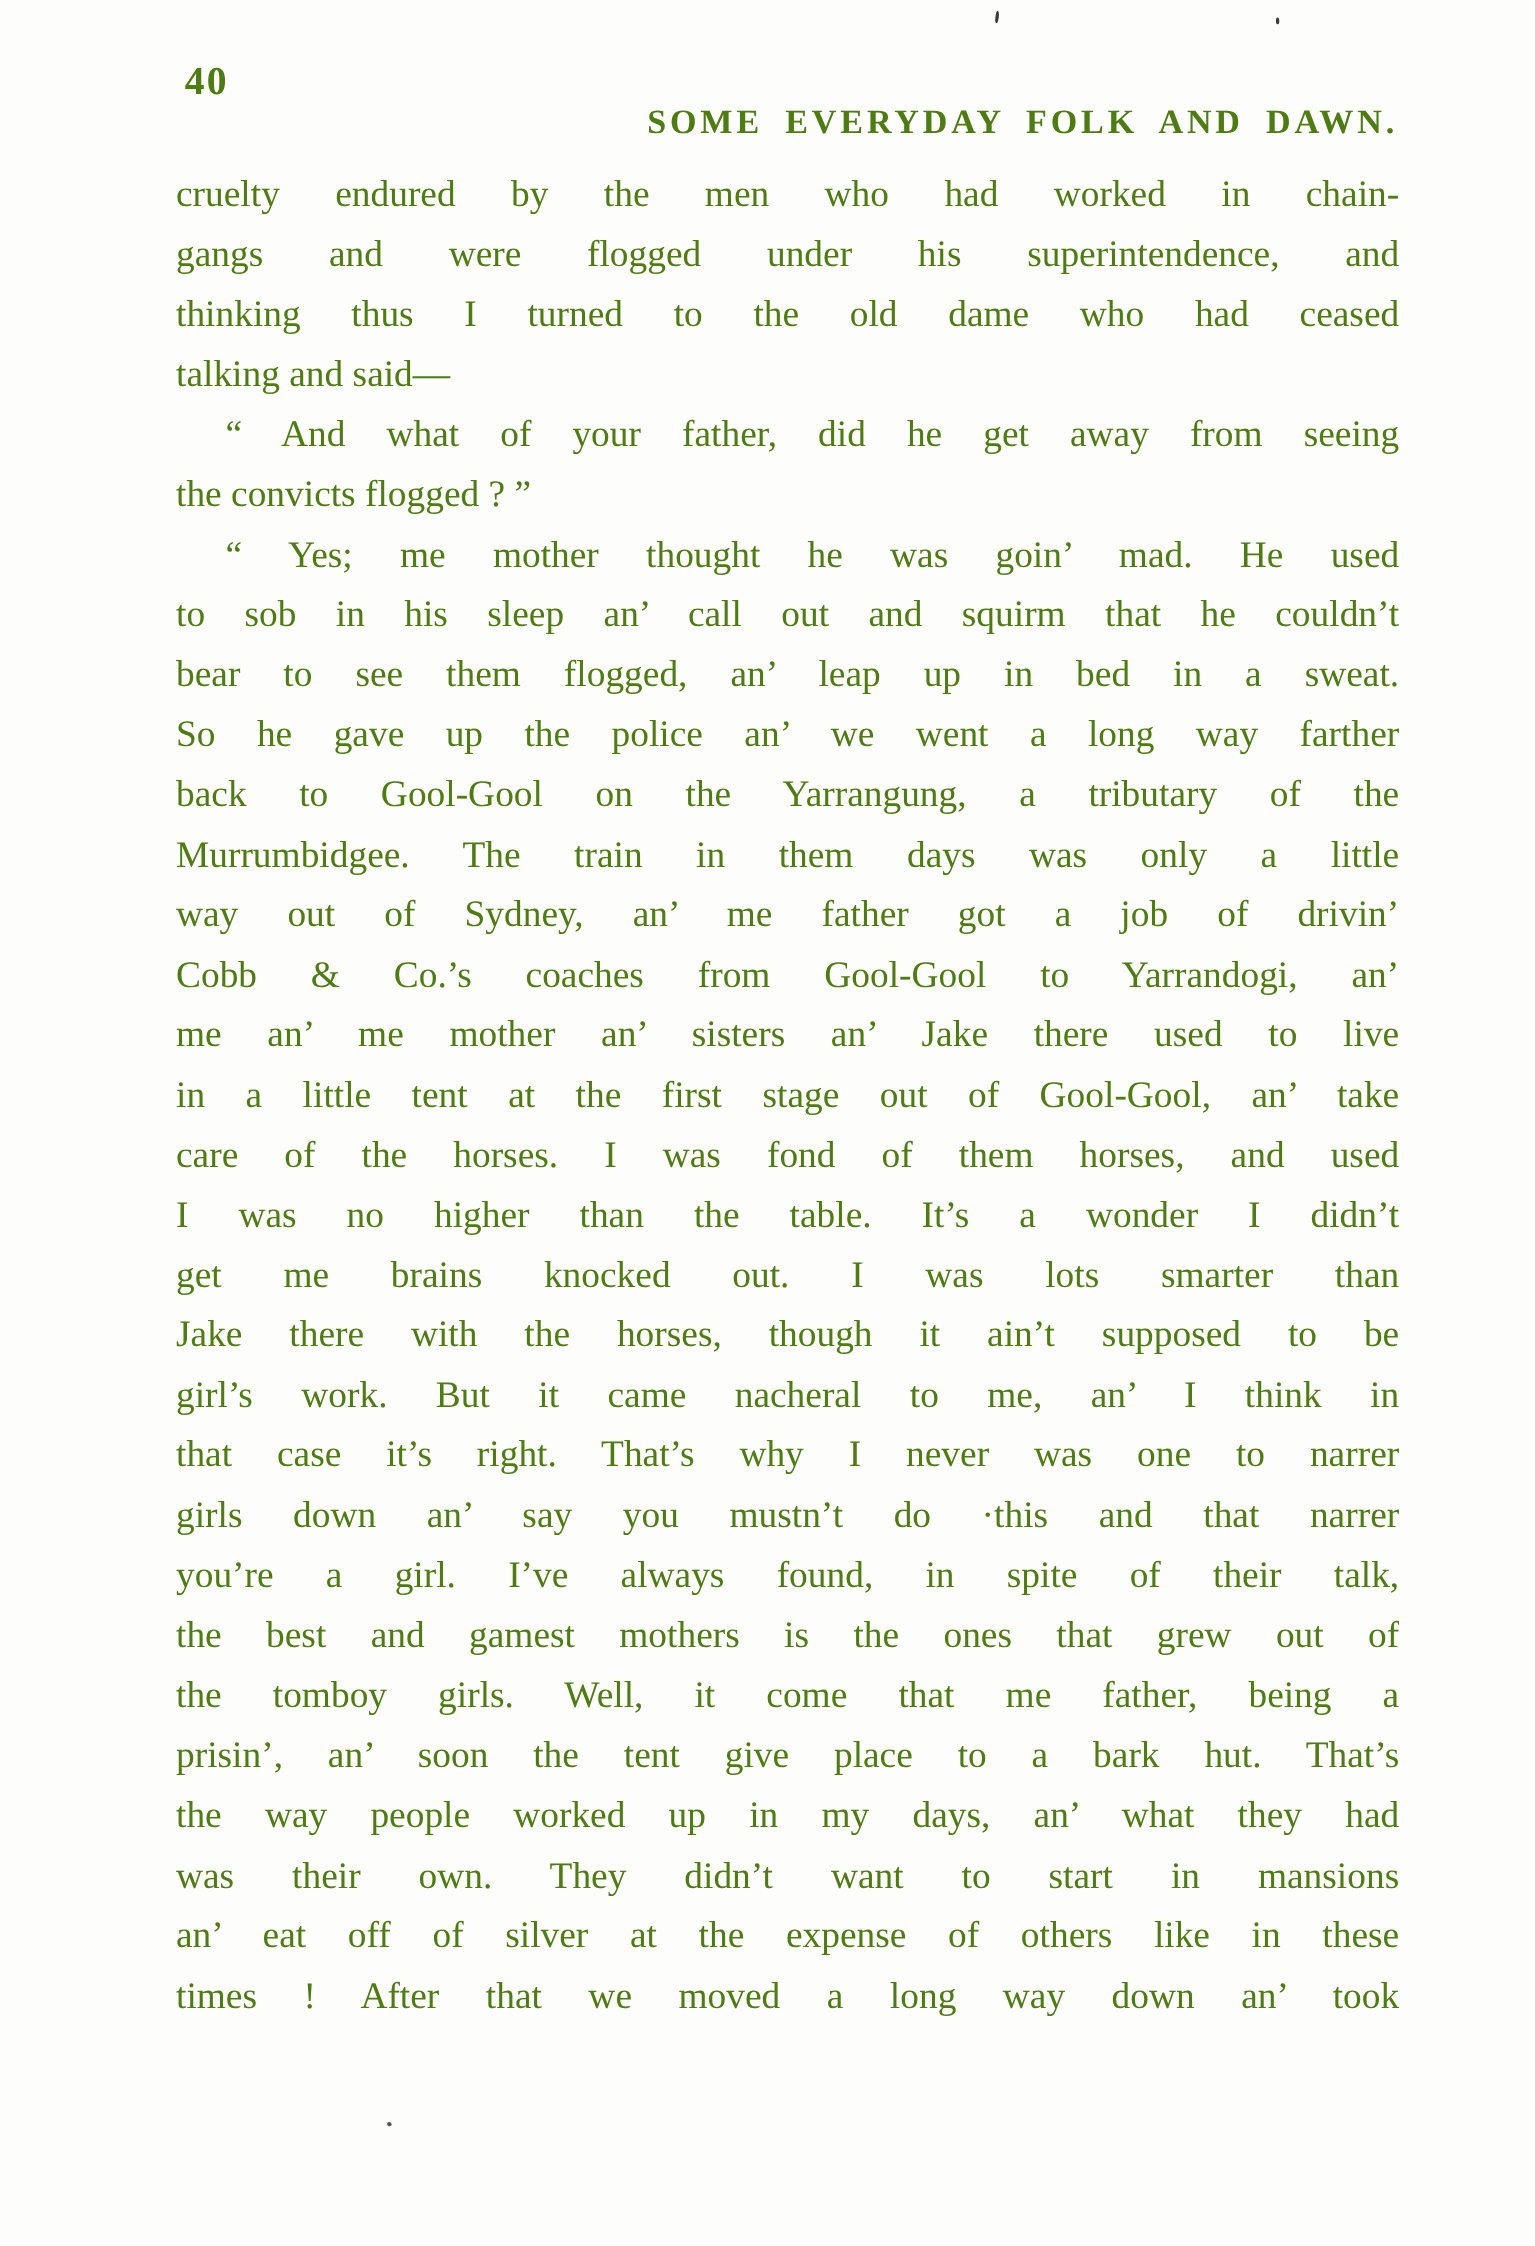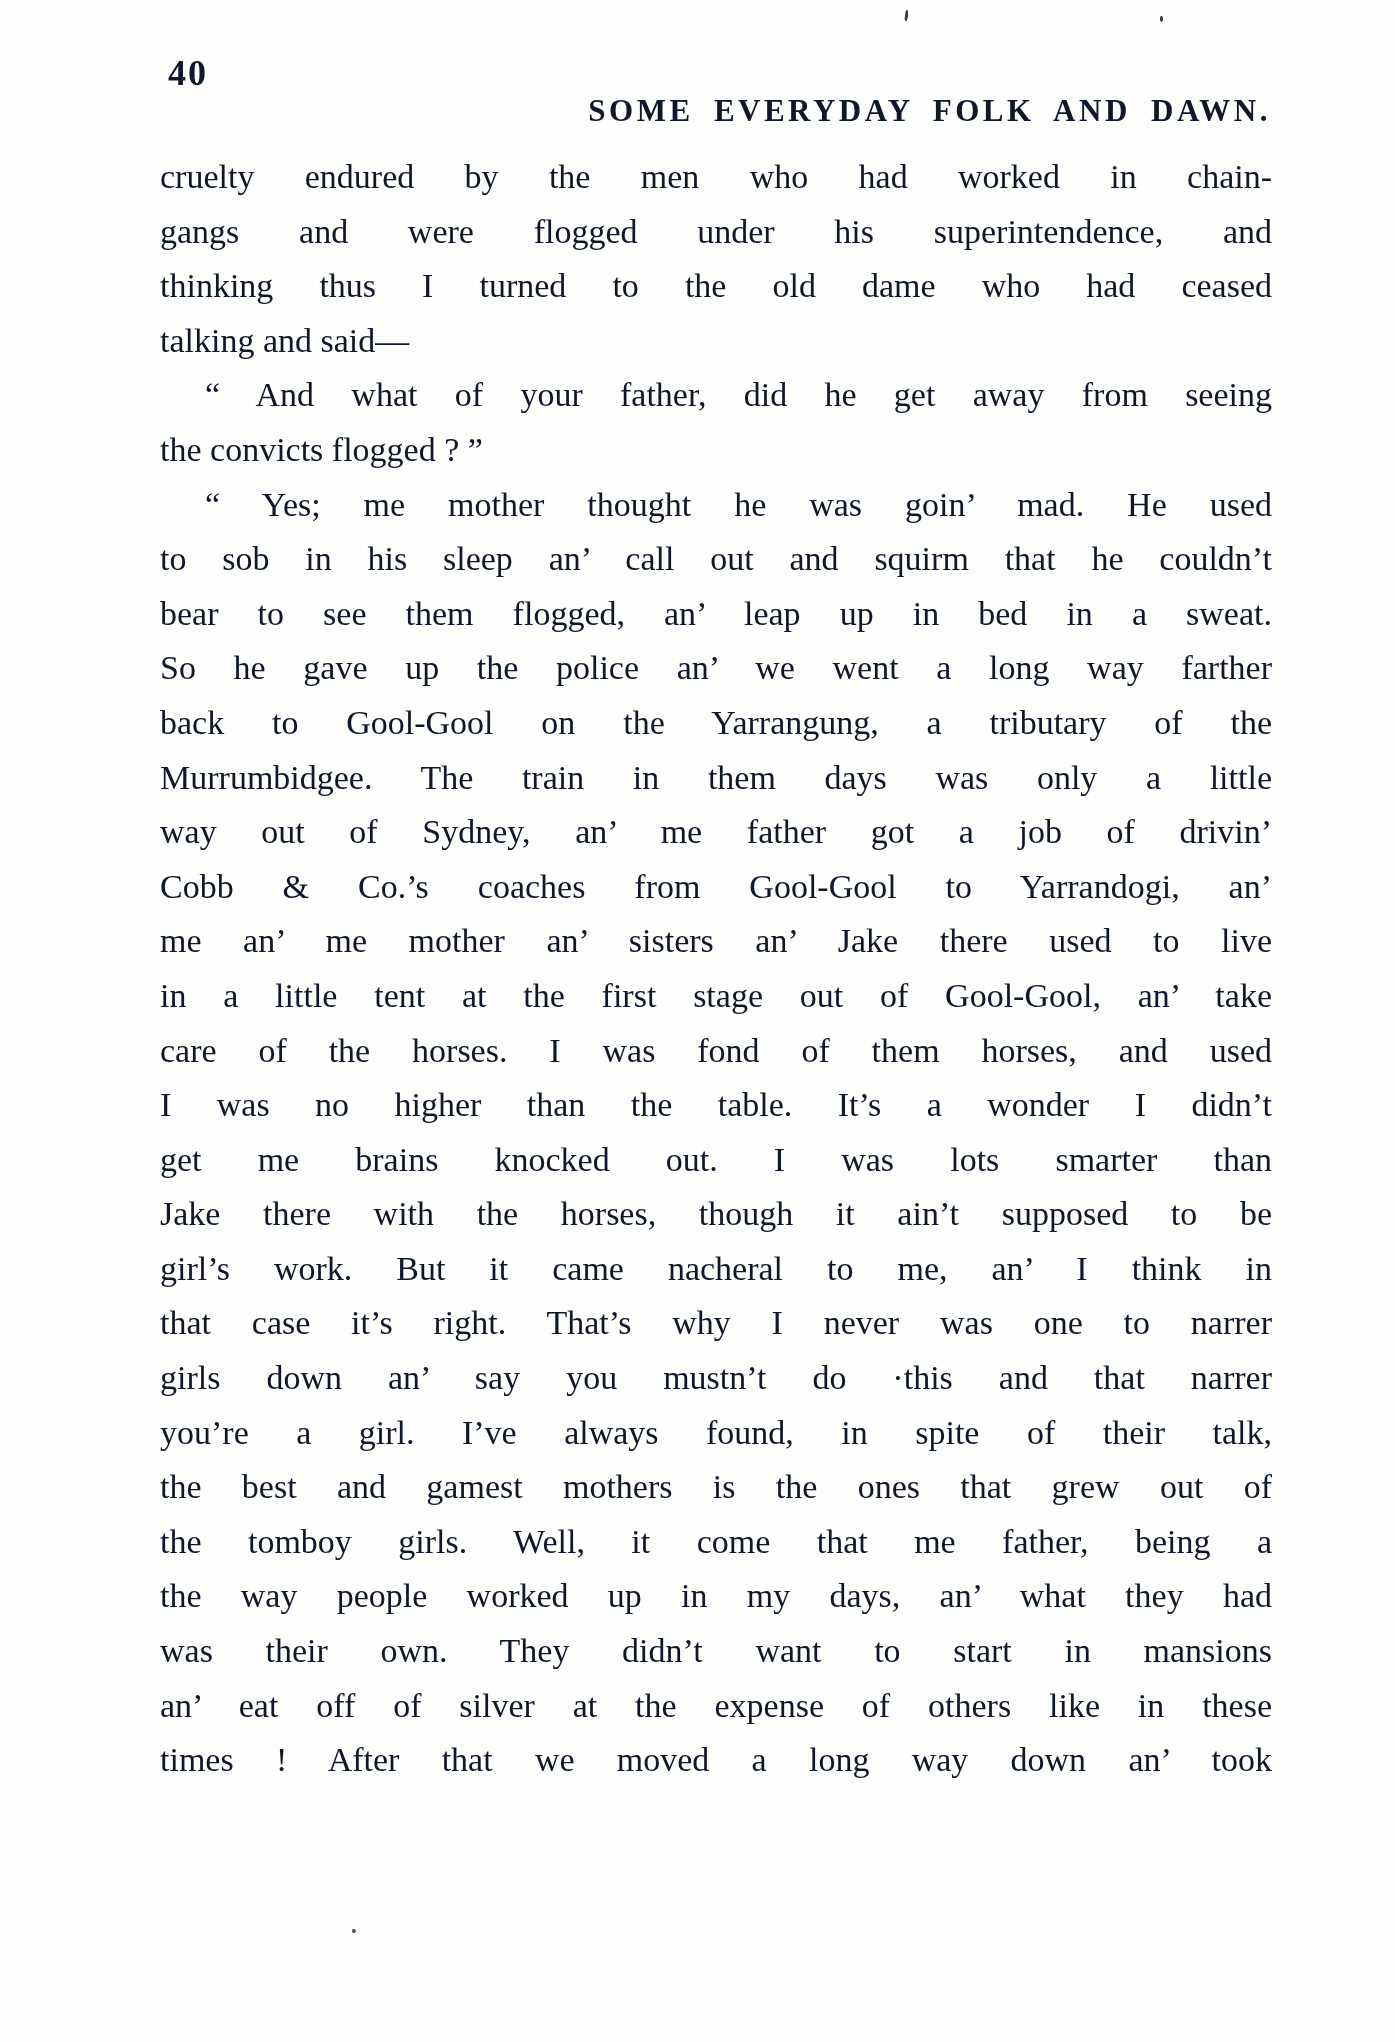--- a/index.html
+++ b/index.html
@@ -7,21 +7,21 @@
     padding: 0;
     background: #e8e8e6;
   }
   .scan-page {
     position: relative;
     width: 1395px;
     height: 2042px;
     margin: 0 auto;
     background: #fdfdfb;
     overflow: hidden;
-    color: #0f172a;
+    color: #4d7c0f;
     font-family: "Liberation Serif", "DejaVu Serif", serif;
   }
   .running-head-row {
     position: absolute;
     top: 52px;
     left: 160px;
     right: 124px;
     height: 46px;
   }
   .page-number {
@@ -112,19 +112,20 @@
       <div class="text-line justify">care of the horses.  I was fond of them horses, and used</div>
       <div class="text-line justify">I was no higher than the table.  It’s a wonder I didn’t</div>
       <div class="text-line justify">get me brains knocked out.  I was lots smarter than</div>
       <div class="text-line justify">Jake there with the horses, though it ain’t supposed to be</div>
       <div class="text-line justify">girl’s work.  But it came nacheral to me, an’ I think in</div>
       <div class="text-line justify">that case it’s right.  That’s why I never was one to narrer</div>
       <div class="text-line justify">girls down an’ say you mustn’t do ·this and that narrer</div>
       <div class="text-line justify">you’re a girl.  I’ve always found, in spite of their talk,</div>
       <div class="text-line justify">the best and gamest mothers is the ones that grew out of</div>
       <div class="text-line justify">the tomboy girls.  Well, it come that me father, being a</div>
+      <div class="text-line justify">prisin’, an’ soon the tent give place to a bark hut.  That’s</div>
       <div class="text-line justify">the way people worked up in my days, an’ what they had</div>
       <div class="text-line justify">was their own.  They didn’t want to start in mansions</div>
       <div class="text-line justify">an’ eat off of silver at the expense of others like in these</div>
       <div class="text-line justify">times !  After that we moved a long way down an’ took</div>
     </div>
 
 </div>
 
 </body></html>

